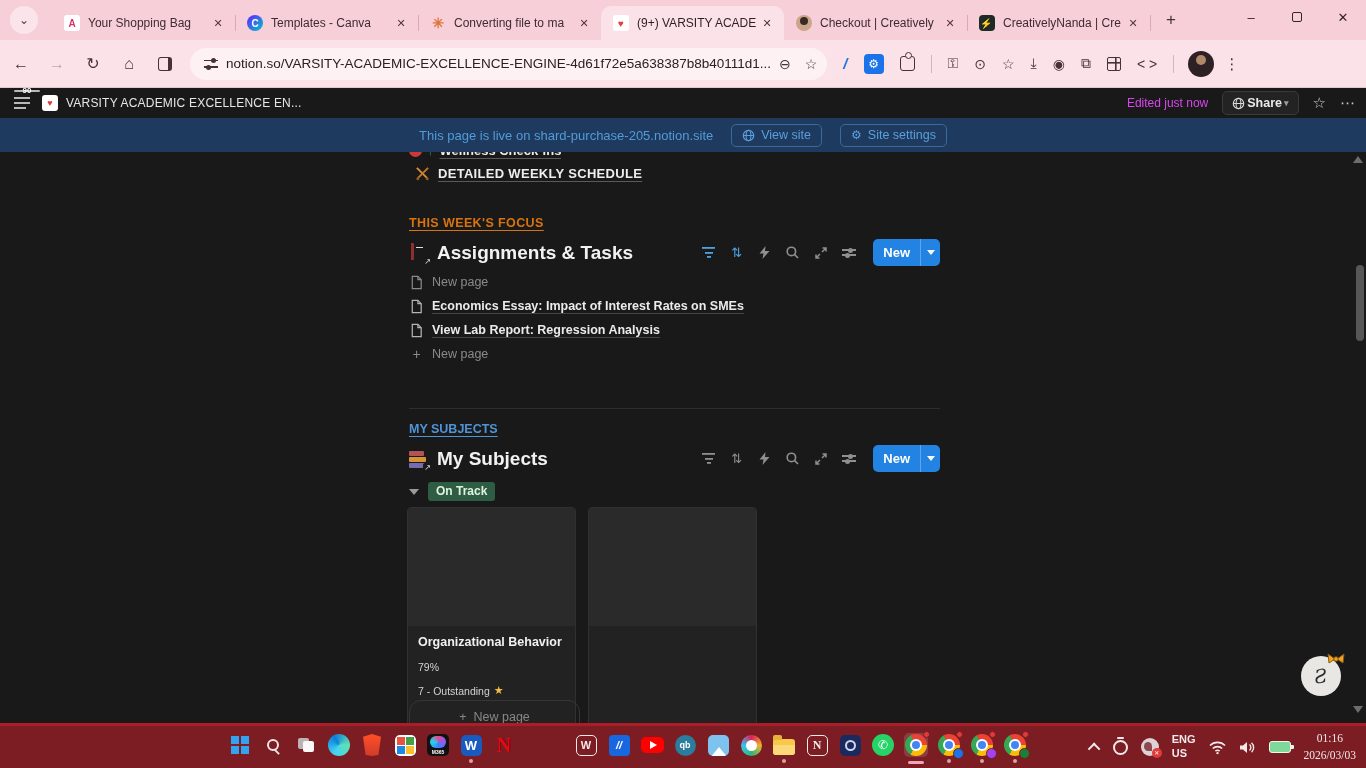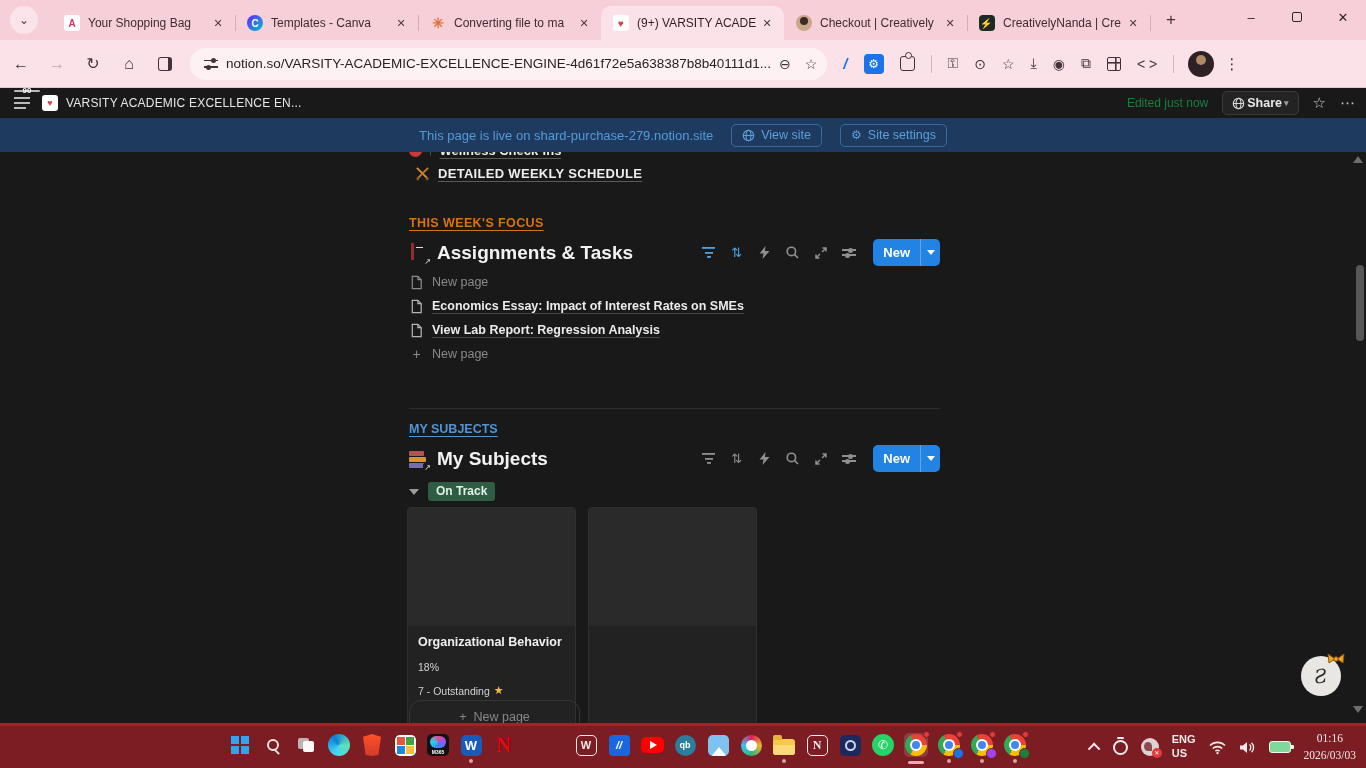--- a/index.html
+++ b/index.html
@@ -57,21 +57,21 @@
   
   .notion { position:absolute; top:88px; left:0; width:1366px; height:635px; background:#191919; }
   .n-topbar { height:30px; display:flex; align-items:center; padding:0 10px; background:#191919; }
   .hamburger { width:18px; height:12px; position:relative; margin:0 10px 0 4px; }
   .hamburger span { position:absolute; left:0; height:1.6px; background:#b9b9b9; }
   .hamburger span:nth-child(1){ top:0; width:16px; } .hamburger span:nth-child(2){ top:5px; width:16px; } .hamburger span:nth-child(3){ top:10px; width:12px; }
   .ham-badge { position:absolute; top:-7px; right:-8px; min-width:14px; height:13px; border-radius:7px; background:#e03e3e; color:#fff; font-size:8px; font-weight:bold; display:flex; align-items:center; justify-content:center; padding:0 2px; }
   .n-fav { width:16px; height:16px; border-radius:3px; background:#fff; color:#e03d3d; font-size:9px; display:flex; align-items:center; justify-content:center; margin-right:8px; }
   .n-title { font-size:12px; color:#e6e6e6; letter-spacing:.2px; }
   .n-top-right { margin-left:auto; display:flex; align-items:center; gap:14px; }
-  .edited { color:#15803d; font-size:12px; }
+  .edited { color:#d946ef; font-size:12px; }
   .share-btn { display:flex; align-items:center; gap:2px; background:#232323; border:1px solid #3a3a3a; border-radius:5px; height:24px; padding:0 9px; color:#e8e8e8; font-size:12.5px; font-weight:bold; }
   .share-caret { color:#9a9a9a; font-size:9px; }
   .topbar-star { color:#c9c9c9; font-size:15px; }
   .topbar-more { color:#c9c9c9; font-size:15px; letter-spacing:1px; }
   .globe-svg { width:13px; height:13px; }
 
   .banner { height:34px; background:#1e3a5e; display:flex; align-items:center; justify-content:center; gap:18px; }
   .banner-text { color:#539bd8; font-size:13px; }
   .banner-btn { display:flex; align-items:center; gap:6px; height:23px; padding:0 10px; border:1px solid #3a6aa0; border-radius:5px; color:#5b9fdc; font-size:12.5px; }
   .banner-gear { font-size:12px; }
@@ -332,21 +332,21 @@
             </svg>
           <span>Share</span>
           <span class="share-caret">▾</span>
         </span>
         <span class="topbar-star">☆</span>
         <span class="topbar-more">⋯</span>
       </span>
     </div>
 
     <div class="banner">
-      <span class="banner-text">This page is live on shard-purchase-279.notion.site</span>
+      <span class="banner-text">This page is live on shard-purchase-205.notion.site</span>
       <span class="banner-btn">
         <svg class="globe-svg" viewBox="0 0 14 14">
             <circle cx="7" cy="7" r="5.6" fill="none" stroke="#5b9fdc" stroke-width="1.3"></circle>
             <ellipse cx="7" cy="7" rx="2.6" ry="5.6" fill="none" stroke="#5b9fdc" stroke-width="1.1"></ellipse>
             <line x1="1.4" y1="7" x2="12.6" y2="7" stroke="#5b9fdc" stroke-width="1.1"></line>
           </svg>
         <span>View site</span>
       </span>
       <span class="banner-btn">
         <span class="banner-gear">⚙</span>
@@ -499,21 +499,21 @@
       <div class="group-row">
         <span class="tri-down"></span>
         <span class="on-track">On Track</span>
       </div>
 
       <div class="cards">
         <div class="card">
           <div class="card-cover"></div>
           <div class="card-body">
             <div class="card-title">Organizational Behavior</div>
-            <div class="card-pct">18%</div>
+            <div class="card-pct">79%</div>
             <div class="card-grade">
               <span>7 - Outstanding</span>
               <span class="star-award">★</span>
             </div>
           </div>
         </div>
         <div class="card">
           <div class="card-cover"></div>
         </div>
       </div>

